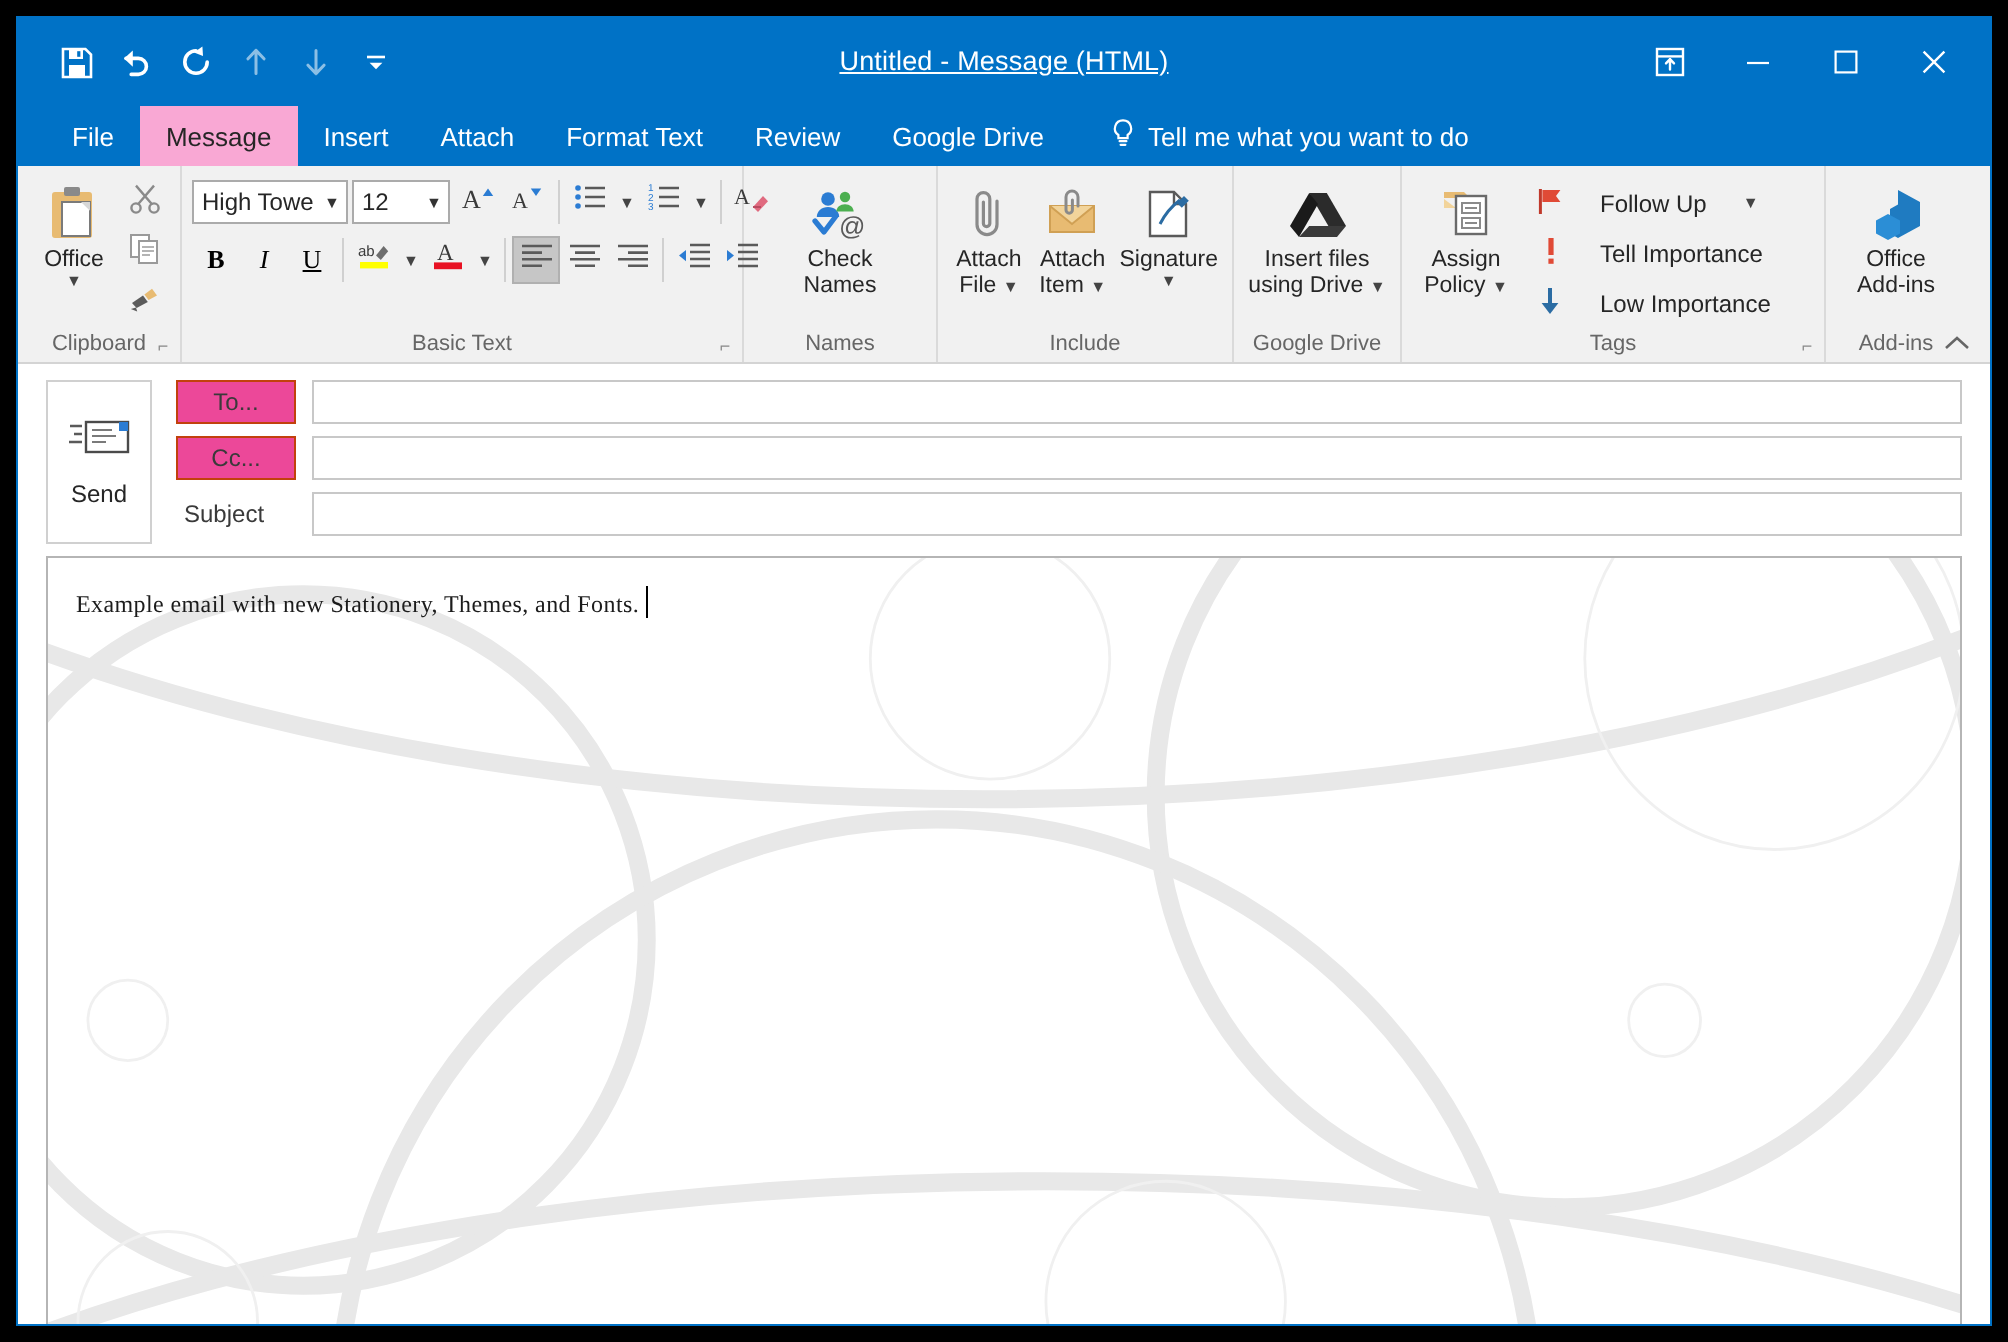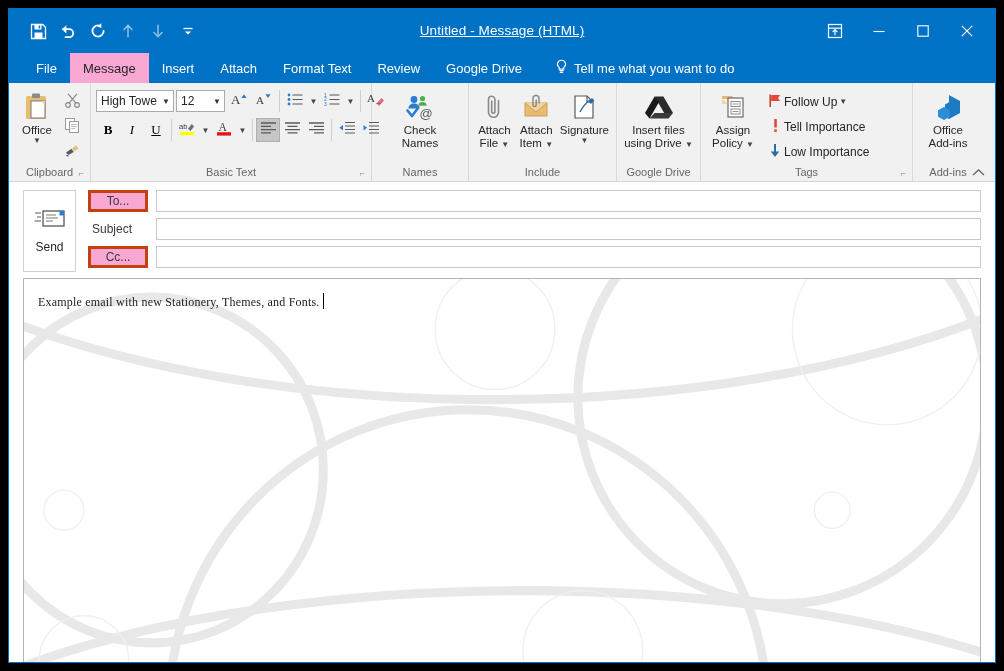--- a/index.html
+++ b/index.html
@@ -140,21 +140,21 @@
   .smallbtn {
     width: 24px; height: 24px;
     display: flex; align-items: center; justify-content: center;
     cursor: default;
     border: 1px solid transparent;
     box-sizing: border-box;
   }
   .smallbtn.pressed { background:#c6c6c6; border-color:#b0b0b0; }
 
   .inlinebtn {
-    display:flex; align-items:center; gap:2px;
+    display:flex; align-items:center; gap:18px;
     height: 21px; padding: 0 4px;
     font-size: 12px; color:#262626; cursor: default;
     border: 1px solid transparent; box-sizing:border-box;
     white-space: nowrap;
   }
 
   .sep { width:1px; background:#d0d0d0; height:22px; margin:1px 3px; align-self:center; }
 
   
   .combo {
@@ -180,21 +180,21 @@
     display: flex; flex-direction: column;
     align-items: center; justify-content: center;
     font-size: 12px; color: #262626; cursor: default;
     box-sizing: border-box;
   }
   .sendbox .sico { margin-bottom: 7px; }
   .fields { flex: 1; margin-left: 12px; }
   .frow { display: flex; align-items: center; margin-bottom: 6px; }
   .fbtn {
     width: 60px; height: 22px;
-    border: 3px solid #c2410c; background: #f9a8d4;
+    border: 1px solid #c2410c; background: #ec4899;
     font-size: 12px; color: #3a3a3a;
     display: flex; align-items: center; justify-content: center;
     cursor: default; box-sizing: border-box;
   }
   .flabel {
     width: 60px; height: 22px; line-height: 22px;
     font-size: 12px; color: #3a3a3a; text-align: left;
     padding-left: 4px; box-sizing: border-box;
   }
   .finput {
@@ -691,25 +691,25 @@
       </div>
       <div>Send</div>
     </div>
 
     <div class="fields">
       <div class="frow">
         <div class="fbtn">To...</div>
         <input class="finput" type="text" value="" style="">
       </div>
       <div class="frow">
+        <div class="fbtn">Cc...</div>
+        <input class="finput" type="text" value="" style="">
+      </div>
+      <div class="frow">
         <div class="flabel">Subject</div>
-        <input class="finput" type="text" value="" style="">
-      </div>
-      <div class="frow">
-        <div class="fbtn">Cc...</div>
         <input class="finput" type="text" value="" style="">
       </div>
     </div>
   </div>
 
   <div class="bodywrap">
     <div class="stationery">
       <svg width="100%" height="100%" viewBox="0 0 958 383" preserveAspectRatio="none">
         <g fill="none" stroke="#e8e8e8" stroke-width="9">
           <circle cx="128" cy="190" r="172"></circle>

